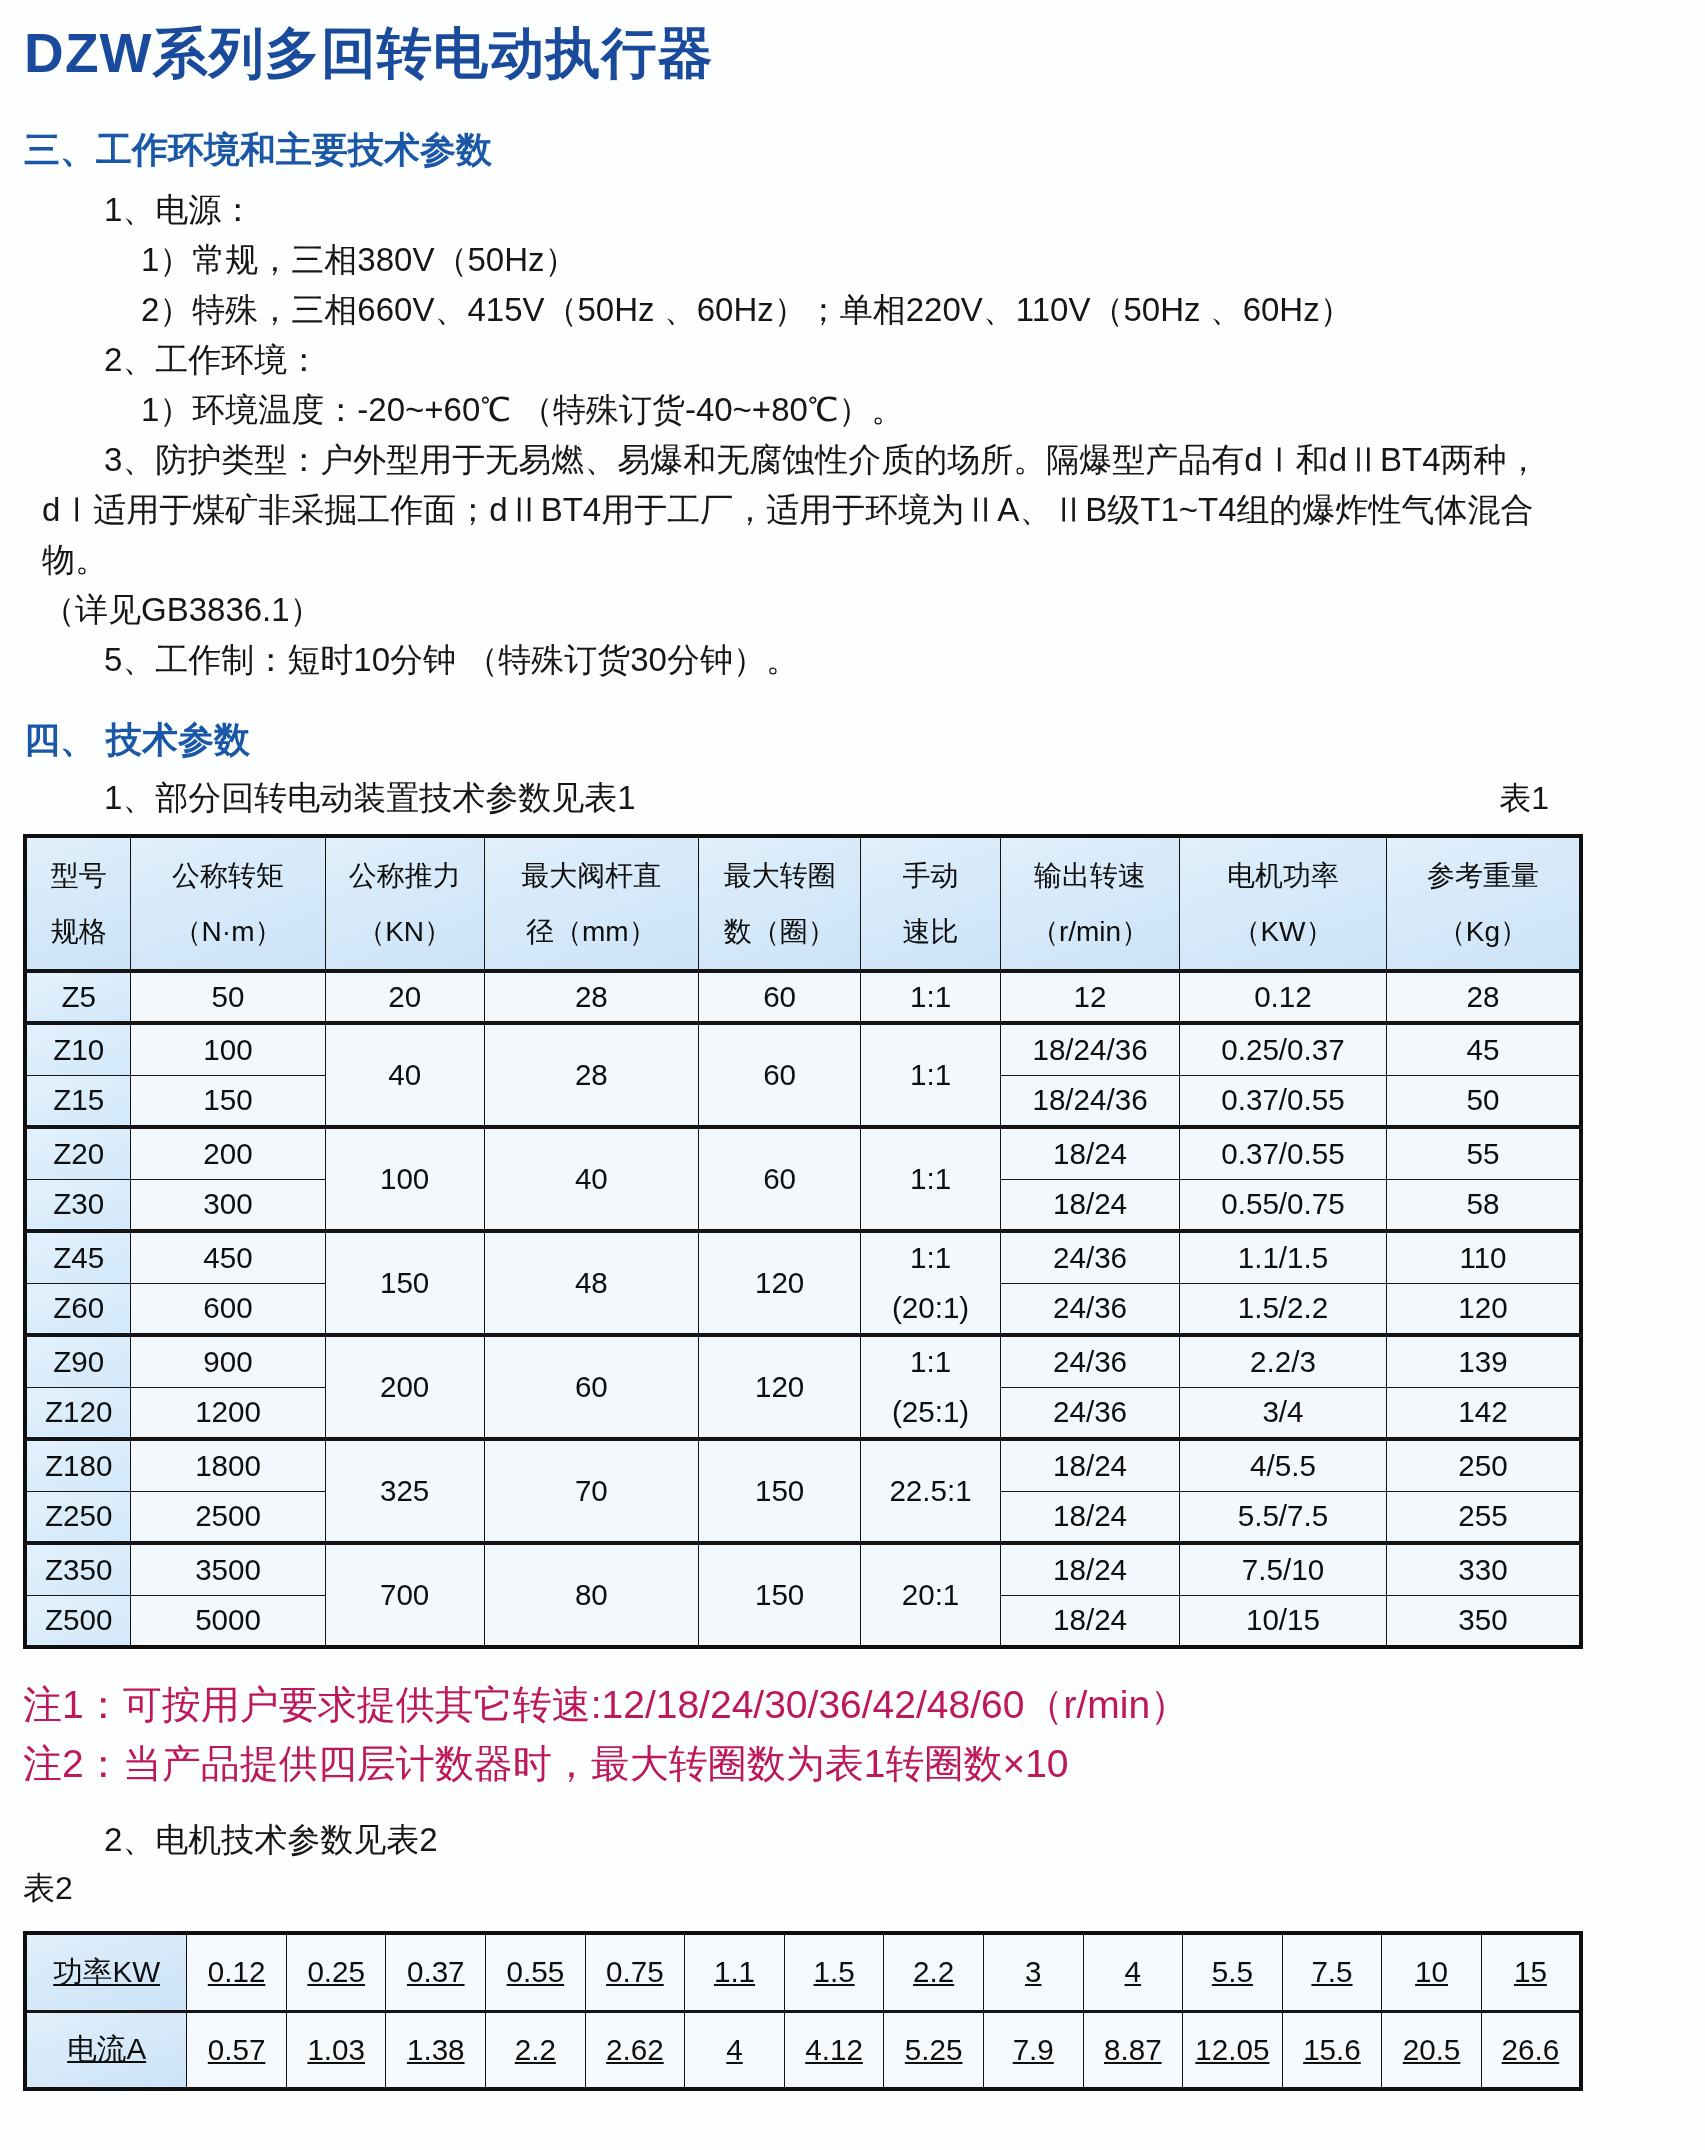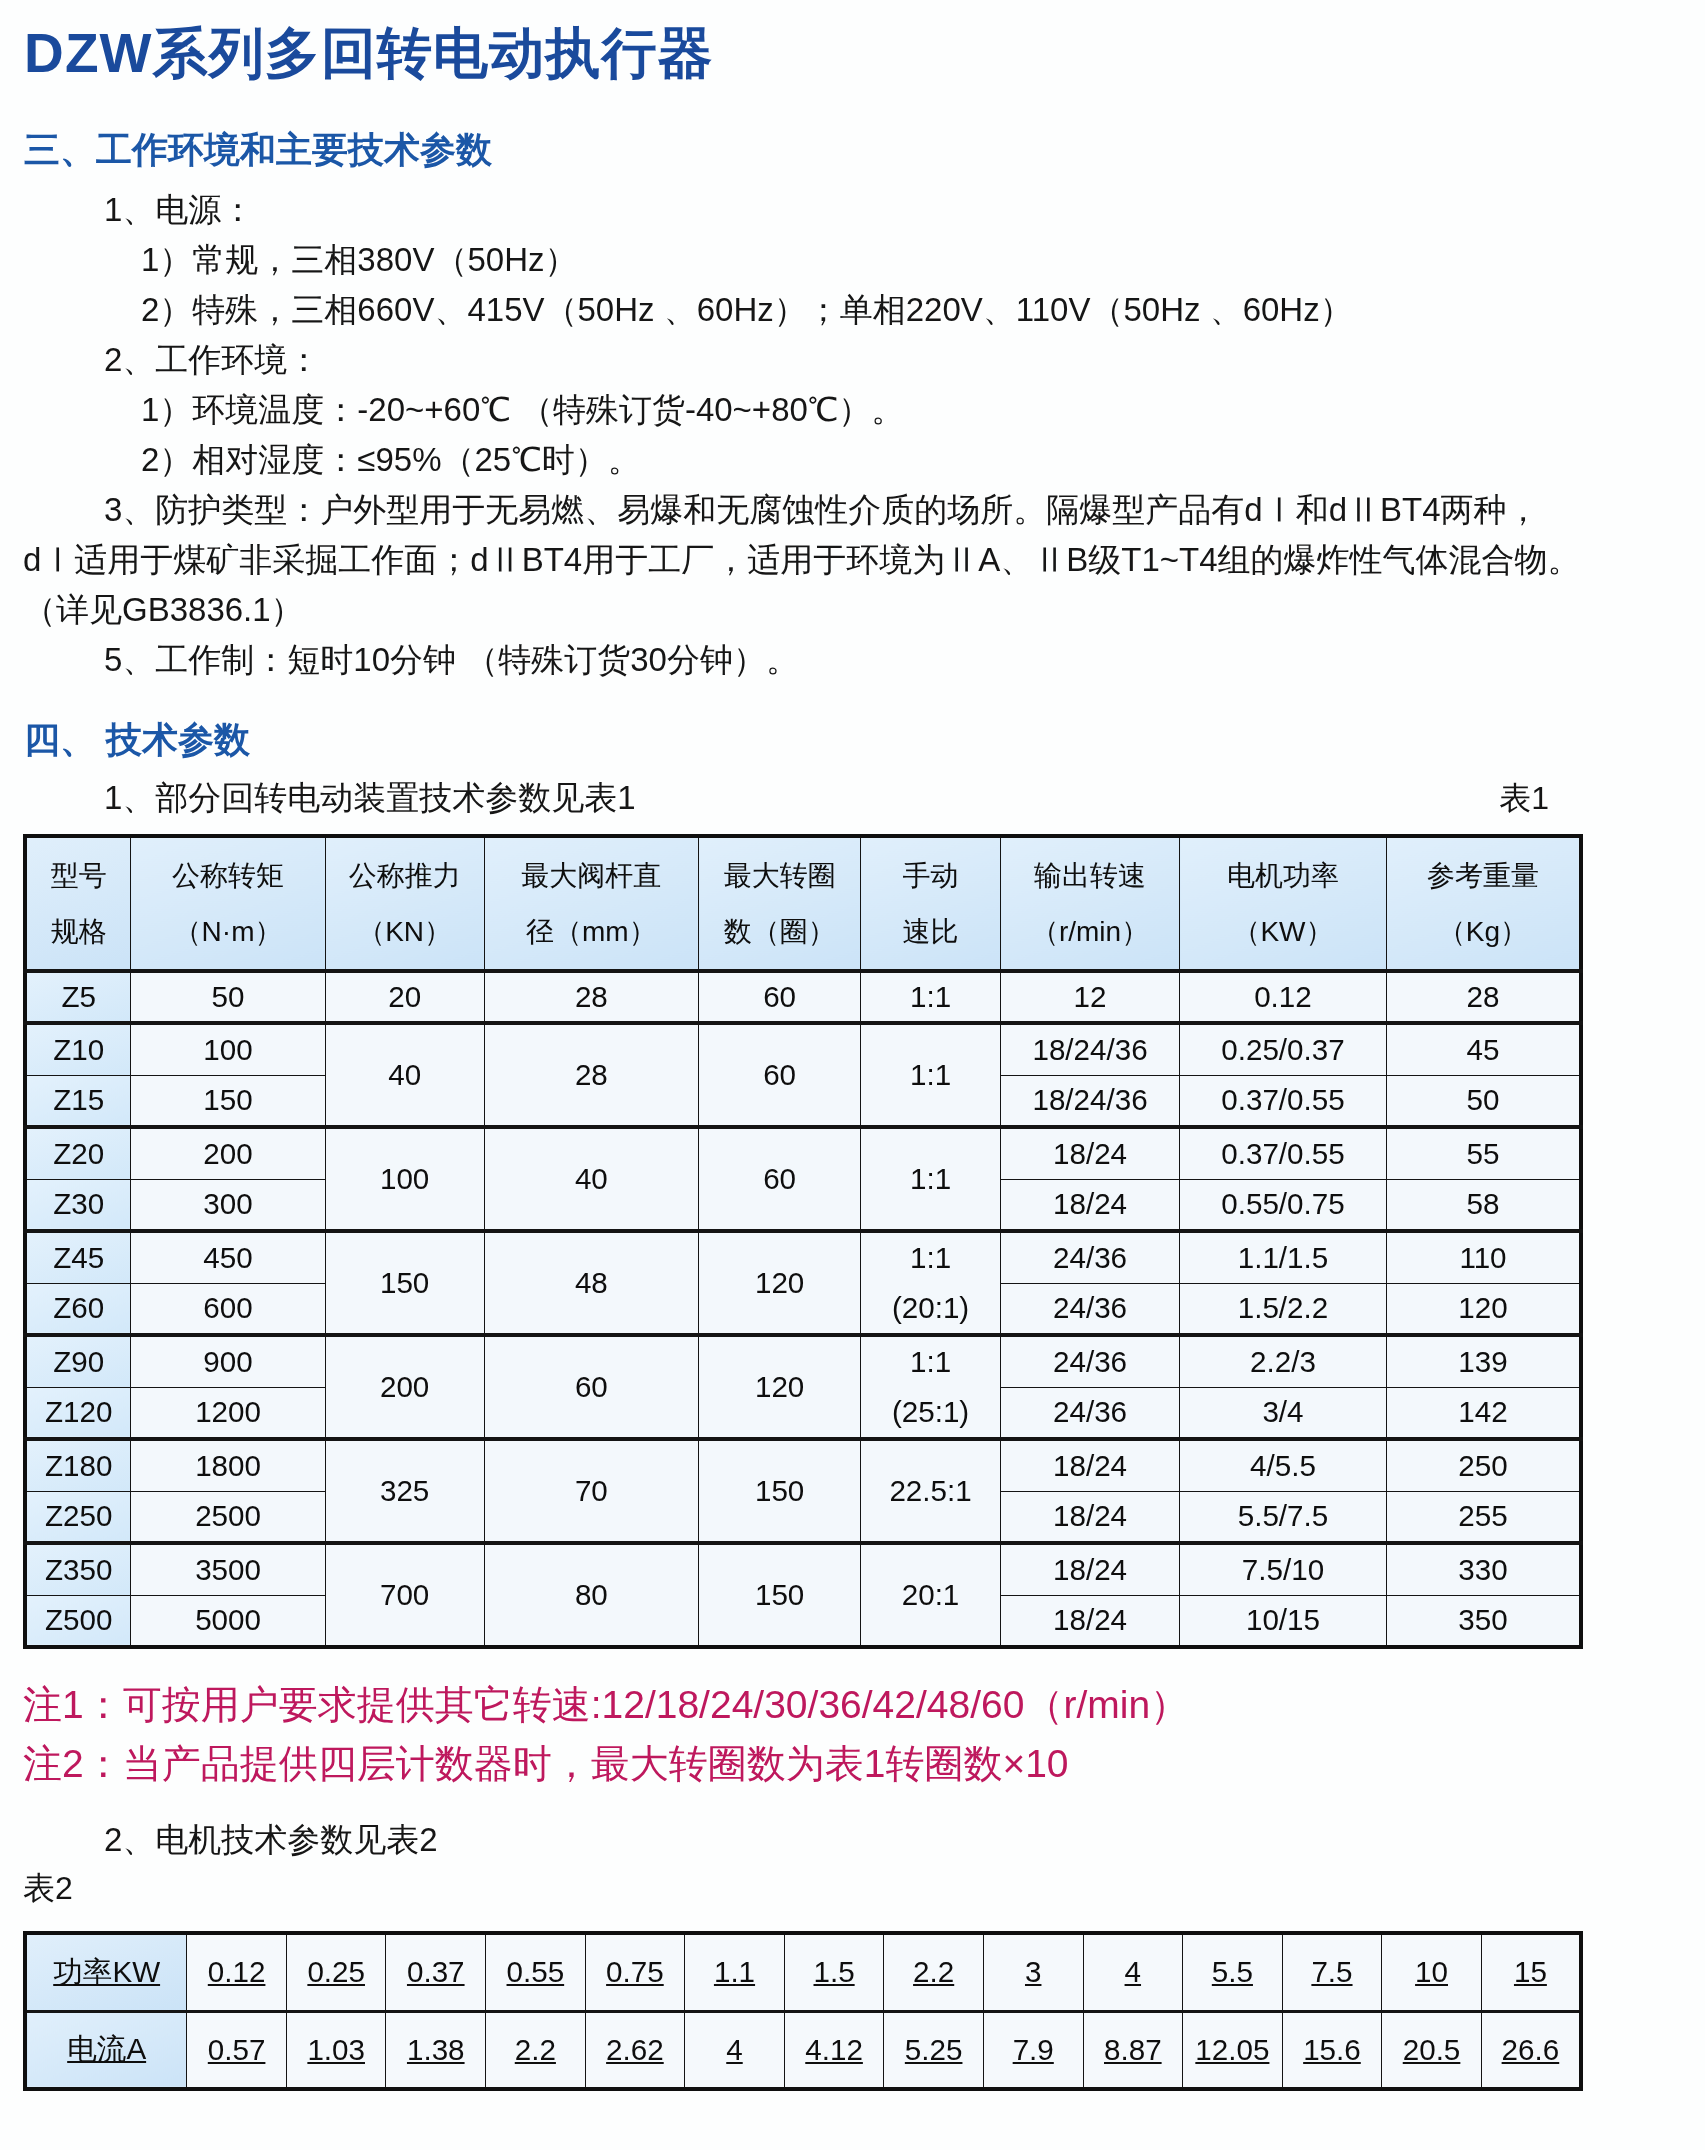--- a/index.html
+++ b/index.html
@@ -18,21 +18,21 @@
     font-size:55px; font-weight:bold; color:#1a4a9c;
     margin:9px 0 0 1.1px; letter-spacing:1.1px; line-height:1.15;
   }
   .sec-heading {
     font-size:36px; font-weight:bold; color:#1b57a7;
     margin:43px 0 0 1.1px; line-height:1.2;
   }
   .body-lines { margin-top:13.6px; font-size:33px; line-height:50px; color:#161616; }
   .bline { white-space:nowrap; }
   .bline.wrapok { white-space:normal; }
-  .ind0 { padding-left:0; }
+  .ind0 { padding-left:0;margin-left:19px; }
   .ind1 { padding-left:81px; }
   .ind2 { padding-left:118px; }
 
   .sec4-heading { margin-top:33px; }
 
   .caption-row {
     margin-top:14.8px; display:flex; justify-content:space-between; align-items:flex-end;
     font-size:33px; color:#161616;
   }
   .caption-row .cap { padding-left:81px; }
@@ -87,21 +87,20 @@
   <div class="title">DZW系列多回转电动执行器</div>
 
   <div class="sec-heading">三、工作环境和主要技术参数</div>
 
   <div class="body-lines" id="sec3-lines">
       <div class="bline ind1">1、电源：</div>
       <div class="bline ind2">1）常规，三相380V（50Hz）</div>
       <div class="bline ind2">2）特殊，三相660V、415V（50Hz 、60Hz）；单相220V、110V（50Hz 、60Hz）</div>
       <div class="bline ind1">2、工作环境：</div>
       <div class="bline ind2">1）环境温度：-20~+60℃ （特殊订货-40~+80℃）。</div>
-      <div class="bline ind2">2）相对湿度：≤95%（25℃时）。</div>
       <div class="bline ind1">3、防护类型：户外型用于无易燃、易爆和无腐蚀性介质的场所。隔爆型产品有dⅠ和dⅡBT4两种，</div>
       <div class="bline ind0 wrapok">dⅠ适用于煤矿非采掘工作面；dⅡBT4用于工厂，适用于环境为ⅡA、ⅡB级T1~T4组的爆炸性气体混合物。</div>
       <div class="bline ind0 wrapok">（详见GB3836.1）</div>
       <div class="bline ind1">5、工作制：短时10分钟 （特殊订货30分钟）。</div>
     </div>
 
   <div class="sec-heading sec4-heading">四、 技术参数</div>
 
   <div class="caption-row">
     <span class="cap">1、部分回转电动装置技术参数见表1</span>

